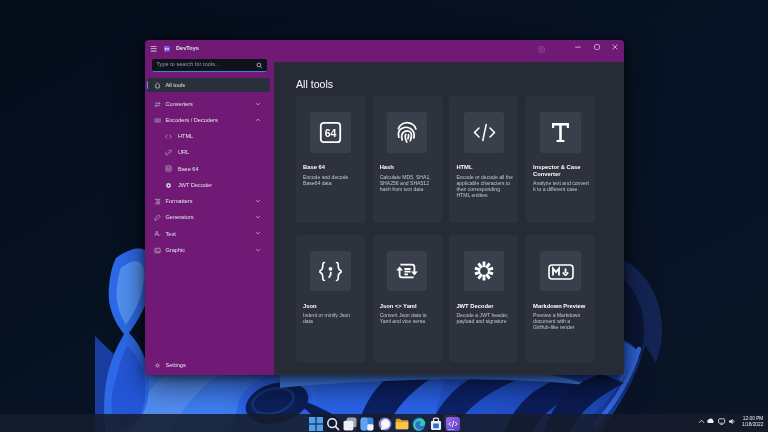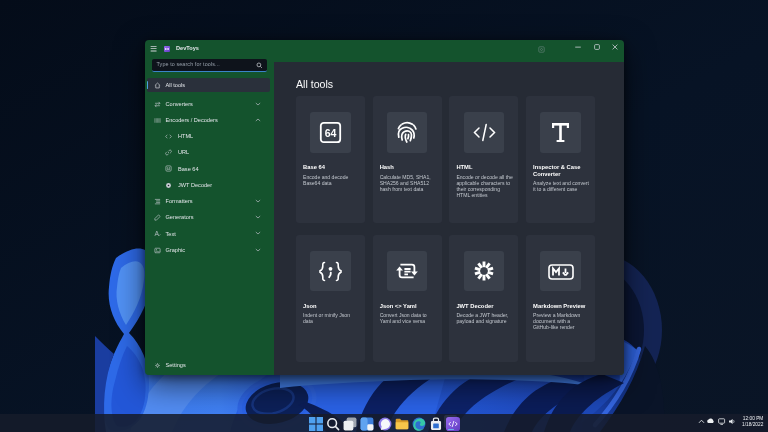--- a/index.html
+++ b/index.html
@@ -2,21 +2,21 @@
 <html><head>
 <meta charset="utf-8">
 <style>
   html,body{margin:0;padding:0;}
   *{box-sizing:border-box;}
   #screen{position:relative;-webkit-font-smoothing:antialiased;width:768px;height:432px;overflow:hidden;
     font-family:"Liberation Sans",sans-serif;background:#060f1d;}
   .abs{position:absolute;}
   
   #win{position:absolute;will-change:transform;left:144.5px;top:39.5px;width:478.5px;height:335px;
-    background:#14532d;border-radius:4px;box-shadow:0 10px 30px rgba(0,0,0,.6), 0 2px 8px rgba(0,0,0,.5);}
+    background:#701a75;border-radius:4px;box-shadow:0 10px 30px rgba(0,0,0,.6), 0 2px 8px rgba(0,0,0,.5);}
   #content{position:absolute;left:129px;top:21.5px;right:0;bottom:0;background:#262b35;
     border-radius:0 0 4px 0;}
   #titlebar{position:absolute;left:0;top:0;right:0;height:18px;color:#e2e5e9;}
   #searchbox{position:absolute;left:6.5px;top:19px;width:115px;height:12.5px;background:#0e131b;
     border-radius:2px;border-bottom:1.3px solid #3a84c8;}
   #searchbox .ph{position:absolute;left:5px;top:2.4px;font-size:5.4px;color:#97a0ab;letter-spacing:.1px;}
   .navrow{position:absolute;left:1.5px;width:123px;height:13.5px;border-radius:2px;color:#e3e6ea;}
   .navrow .lbl{position:absolute;font-size:5.6px;top:3.8px;}
   .navrow.main .lbl{left:19px;}
   .navrow.sub .lbl{left:31.5px;}

